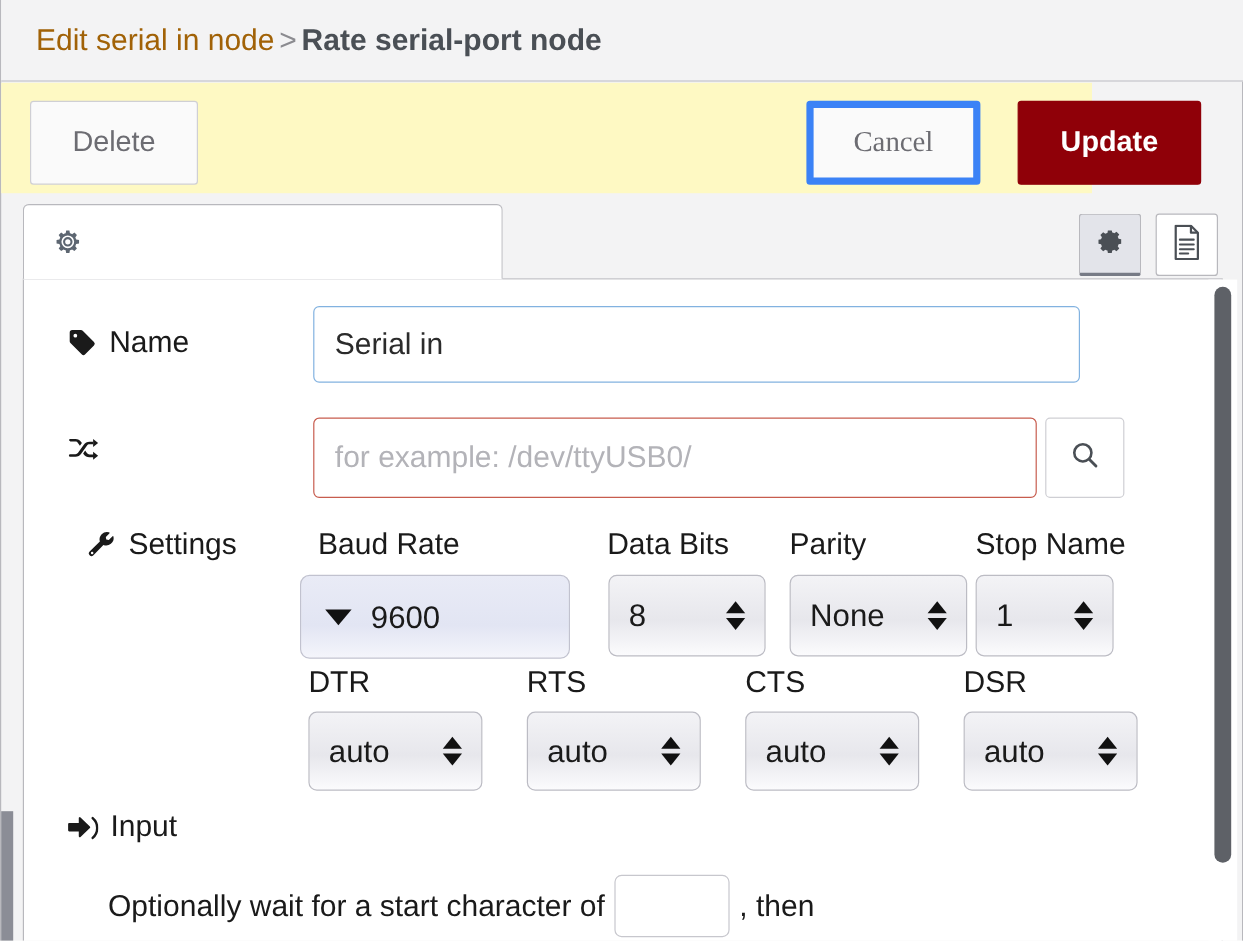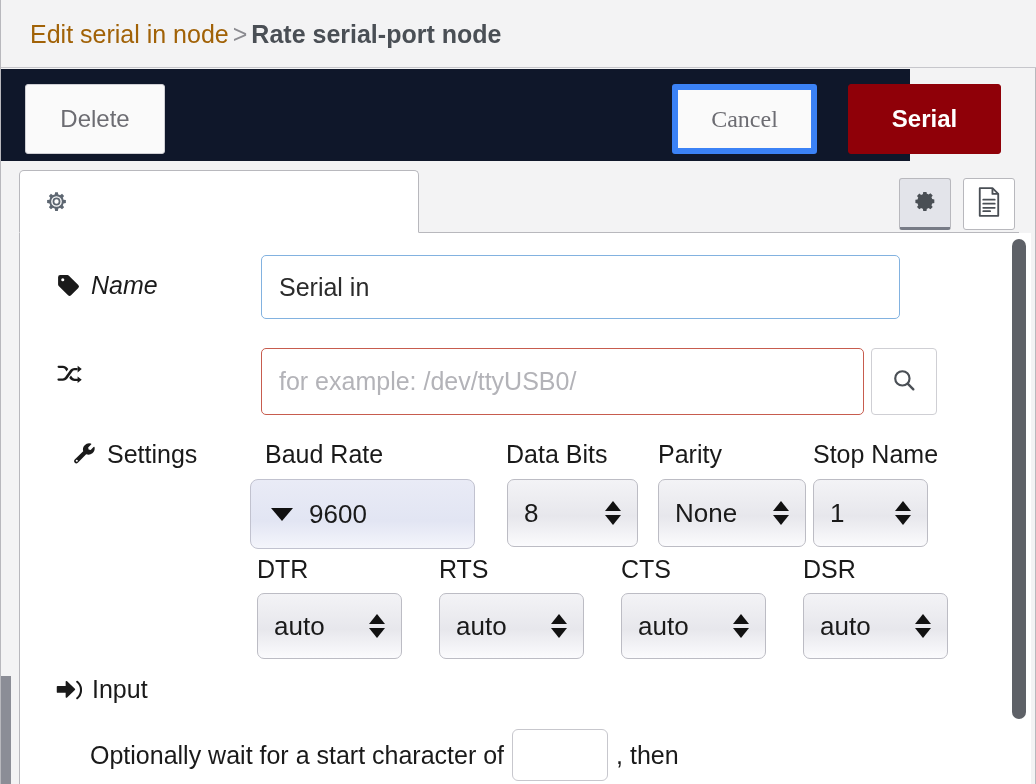--- a/index.html
+++ b/index.html
@@ -59,21 +59,21 @@
     color: #4a4f55;
     font-weight: bold;
   }
 
   
   #button-row {
     position: absolute;
     left: 0; top: 69px;
     width: 909px;
     height: 92px;
-    background: #0f172a;
+    background: #fef9c3;
   }
   .btn {
     position: absolute;
     box-sizing: border-box;
     border-radius: 3px;
     font-size: 24px;
     font-family: "Liberation Sans", sans-serif;
     display: flex;
     align-items: center;
     justify-content: center;
@@ -377,21 +377,21 @@
 
   <div id="header-bar">
     <div id="breadcrumb">
       <span class="crumb-parent">Edit serial in node</span><span class="crumb-sep">&gt;</span><span class="crumb-current">Rate serial-port node</span>
     </div>
   </div>
 
   <div id="button-row">
     <button class="btn" id="btn-delete">Delete</button>
     <button class="btn" id="btn-cancel">Cancel</button>
-    <button class="btn" id="btn-update">Serial</button>
+    <button class="btn" id="btn-update">Update</button>
   </div>
 
   <div id="tab-strip">
     <div id="tab-properties">
       <span class="tab-icon">
         <svg width="25" height="25" viewBox="0 0 24 24" aria-hidden="true">
           <path fill="#5d6671" d="M12 8.2a3.8 3.8 0 1 0 0 7.6 3.8 3.8 0 0 0 0-7.6zm0 5.9a2.1 2.1 0 1 1 0-4.2 2.1 2.1 0 0 1 0 4.2z"></path>
           <path fill="#5d6671" d="M21 13.4v-2.8l-2.3-.4a7 7 0 0 0-.7-1.7l1.3-1.9-2-2-1.9 1.3a7 7 0 0 0-1.7-.7L13.3 3h-2.6l-.4 2.2a7 7 0 0 0-1.7.7L6.7 4.6l-2 2L6 8.5a7 7 0 0 0-.7 1.7l-2.3.4v2.8l2.3.4c.17.6.4 1.17.7 1.7l-1.3 1.9 2 2 1.9-1.3c.53.3 1.1.53 1.7.7l.4 2.2h2.6l.4-2.2a7 7 0 0 0 1.7-.7l1.9 1.3 2-2-1.3-1.9c.3-.53.53-1.1.7-1.7l2.3-.4zM12 17.1a5.1 5.1 0 1 1 0-10.2 5.1 5.1 0 0 1 0 10.2z"></path>
         </svg>
       </span>
@@ -412,21 +412,21 @@
           <path d="M3 1 h11 l5 5 v19 h-16 z" fill="#ffffff" stroke="#4a4f55" stroke-width="1.6" stroke-linejoin="round"></path>
           <path d="M14 1 v5 h5" fill="none" stroke="#4a4f55" stroke-width="1.6" stroke-linejoin="round"></path>
           <path d="M6 11 h10 M6 14.5 h10 M6 18 h10 M6 21 h6" stroke="#4a4f55" stroke-width="1.5" stroke-linecap="round"></path>
         </svg>
       </span>
     </div>
   </div>
 
   <div id="form-body">
 
-    <div class="row-label" id="name-label" style="left:36px; top:38px;font-style:italic;">
+    <div class="row-label" id="name-label" style="left:36px; top:38px;">
       <span class="lbl-icon">
         <svg width="25" height="25" viewBox="0 0 24 24" aria-hidden="true">
           <path fill="#1a1a1a" d="M21.4 11.6 12.4 2.6A2 2 0 0 0 11 2H4a2 2 0 0 0-2 2v7c0 .53.21 1.04.59 1.41l9 9a2 2 0 0 0 2.82 0l7-7a2 2 0 0 0 0-2.81zM6.5 8A1.5 1.5 0 1 1 6.5 5a1.5 1.5 0 0 1 0 3z"></path>
         </svg>
       </span>
       <span>Name</span>
     </div>
     <input id="name-input" type="text" value="Serial in" style="">
 
     <div class="row-label" style="left:36px; top:129px;">

